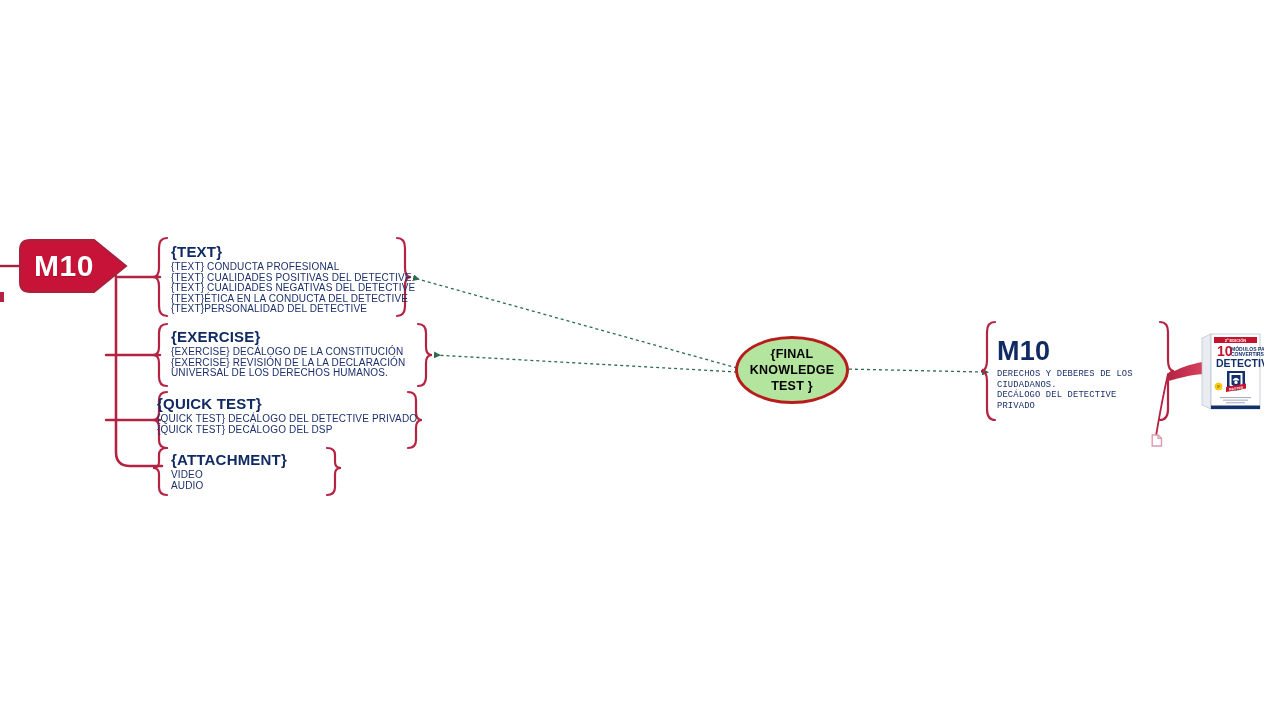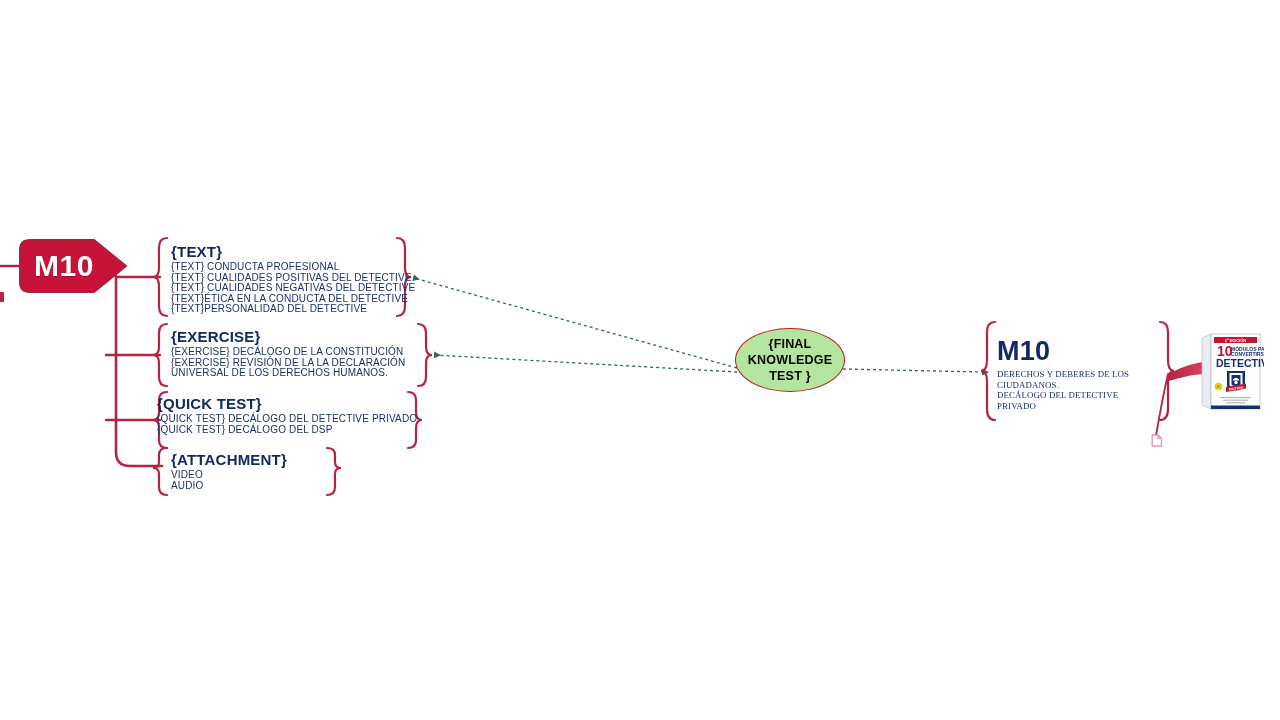--- a/index.html
+++ b/index.html
@@ -79,26 +79,26 @@
     white-space: nowrap;
   }
   .branch .b-lines {
     margin-top: 1px;
   }
 
   
   .ellipse-node {
     position: absolute;
     left: 735px;
-    top: 328px;
+    top: 336px;
     width: 108px;
     height: 62px;
     border-radius: 50%;
     background: #b4e59f;
-    border: 1px solid #b91c1c;
+    border: 3px solid #b91c1c;
     display: flex;
     align-items: center;
     justify-content: center;
     z-index: 6;
   }
   .ellipse-node .e-text {
     color: #000000;
     font-family: "Liberation Sans", sans-serif;
     font-weight: bold;
     font-size: 12.5px;
@@ -117,21 +117,21 @@
   .right-block .r-title {
     color: #112a63;
     font-family: "Liberation Sans", sans-serif;
     font-weight: bold;
     font-size: 27px;
     line-height: 30px;
     letter-spacing: 0.3px;
   }
   .right-block .r-line {
     color: #1b2f6b;
-    font-family: Liberation Serif, serif;
+    font-family: Liberation Mono, monospace;
     font-size: 8.8px;
     line-height: 10.6px;
     letter-spacing: 0.15px;
     white-space: nowrap;
   }
   .right-block .r-lines {
     margin-top: 3px;
   }
 
   

